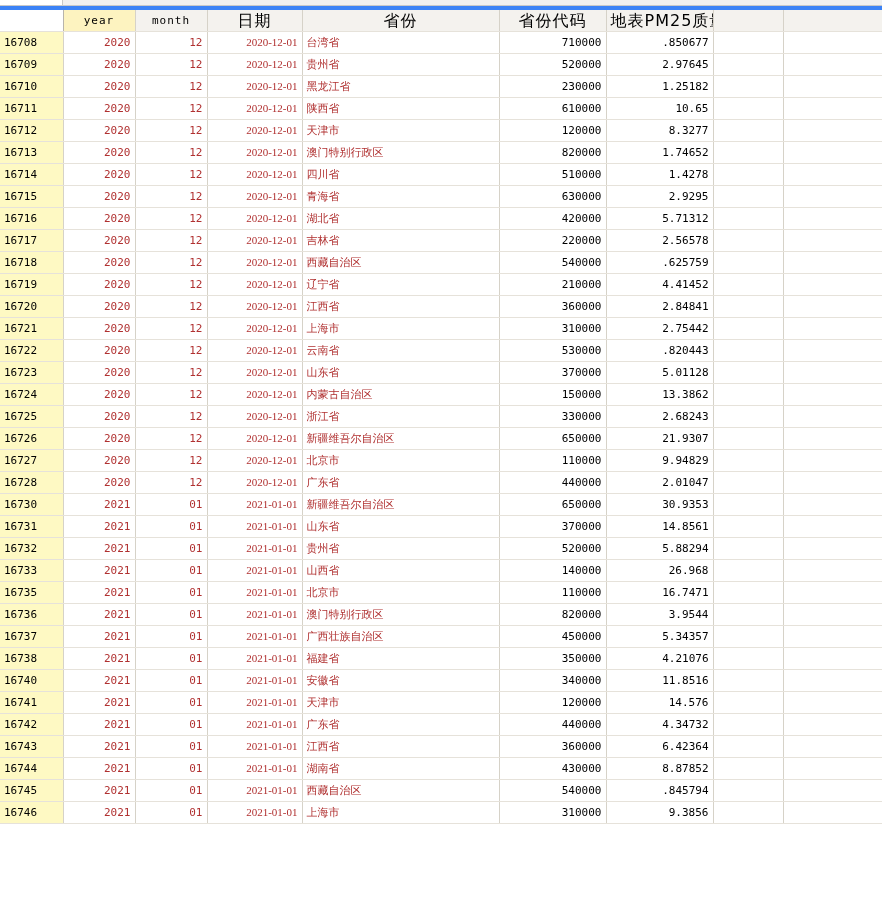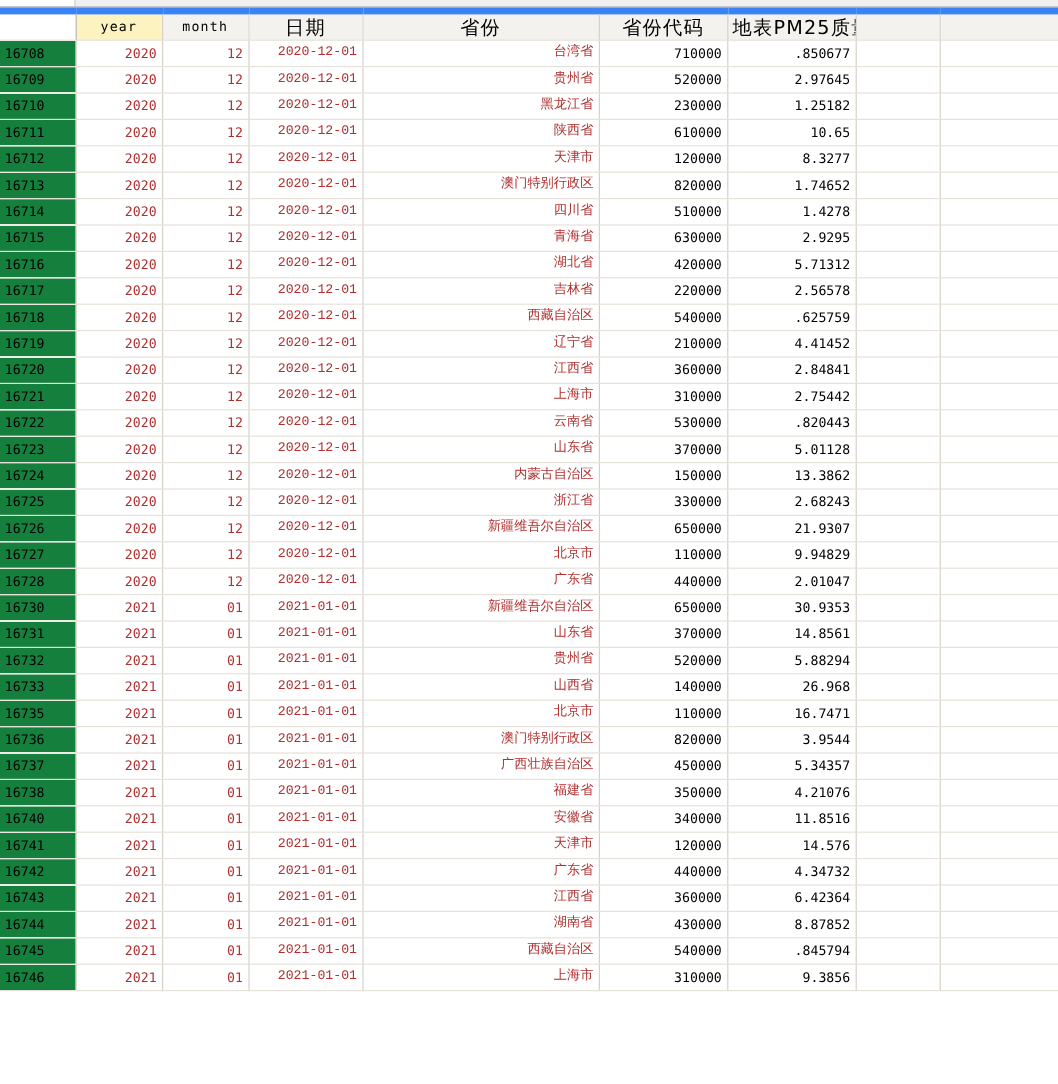--- a/index.html
+++ b/index.html
@@ -68,21 +68,21 @@
     white-space: nowrap;
     overflow: hidden;
     box-sizing: border-box;
     font-size: 11px;
   }
 
   
   thead th {
     background: #f4f2ee;
     border-bottom: 1px solid #b8b4ac;
-    border-top: 6px solid #3b82f6;
+    border-top: 4px solid #3b82f6;
     text-align: center;
     font-weight: normal;
     color: #000000;
     height: 22px;
     line-height: 22px;
   }
   thead th.corner {
     background: #ffffff;
     border-right: 1px solid #b8b4ac;
   }
@@ -94,21 +94,21 @@
     letter-spacing: 1px;
   }
   thead th.cjk-head {
     font-family: "DejaVu Sans", "Liberation Sans", sans-serif;
     font-size: 16px;
     letter-spacing: 1px;
   }
 
   
   td.rownum {
-    background: #15803d;
+    background: #fef9c3;
     text-align: left;
     color: #000000;
     border-right: 1px solid #b8b4ac;
     padding-left: 6px;
     font-family: "DejaVu Sans Mono", "Liberation Mono", monospace;
   }
 
   td.num-red {
     color: #b03030;
     text-align: right;
@@ -118,27 +118,27 @@
   td.num-black {
     color: #000000;
     text-align: right;
     padding-right: 10px;
     font-family: "DejaVu Sans Mono", "Liberation Mono", monospace;
   }
   td.date-red {
     color: #b03030;
     text-align: right;
     padding-right: 26px;
-    font-family: Liberation Mono, monospace;
+    font-family: Liberation Serif, serif;
   }
   td.cjk-red {
     color: #b03030;
-    text-align: right;
+    text-align: left;
     padding-right: 10px;
-    font-family: Liberation Mono, monospace;
+    font-family: Liberation Sans, sans-serif;
     font-size: 12px;
   }
   td.blank {
     background: #ffffff;
   }
 
   col.c-row   { width: 63px; }
   col.c-year  { width: 72px; }
   col.c-month { width: 72px; }
   col.c-date  { width: 95px; }

